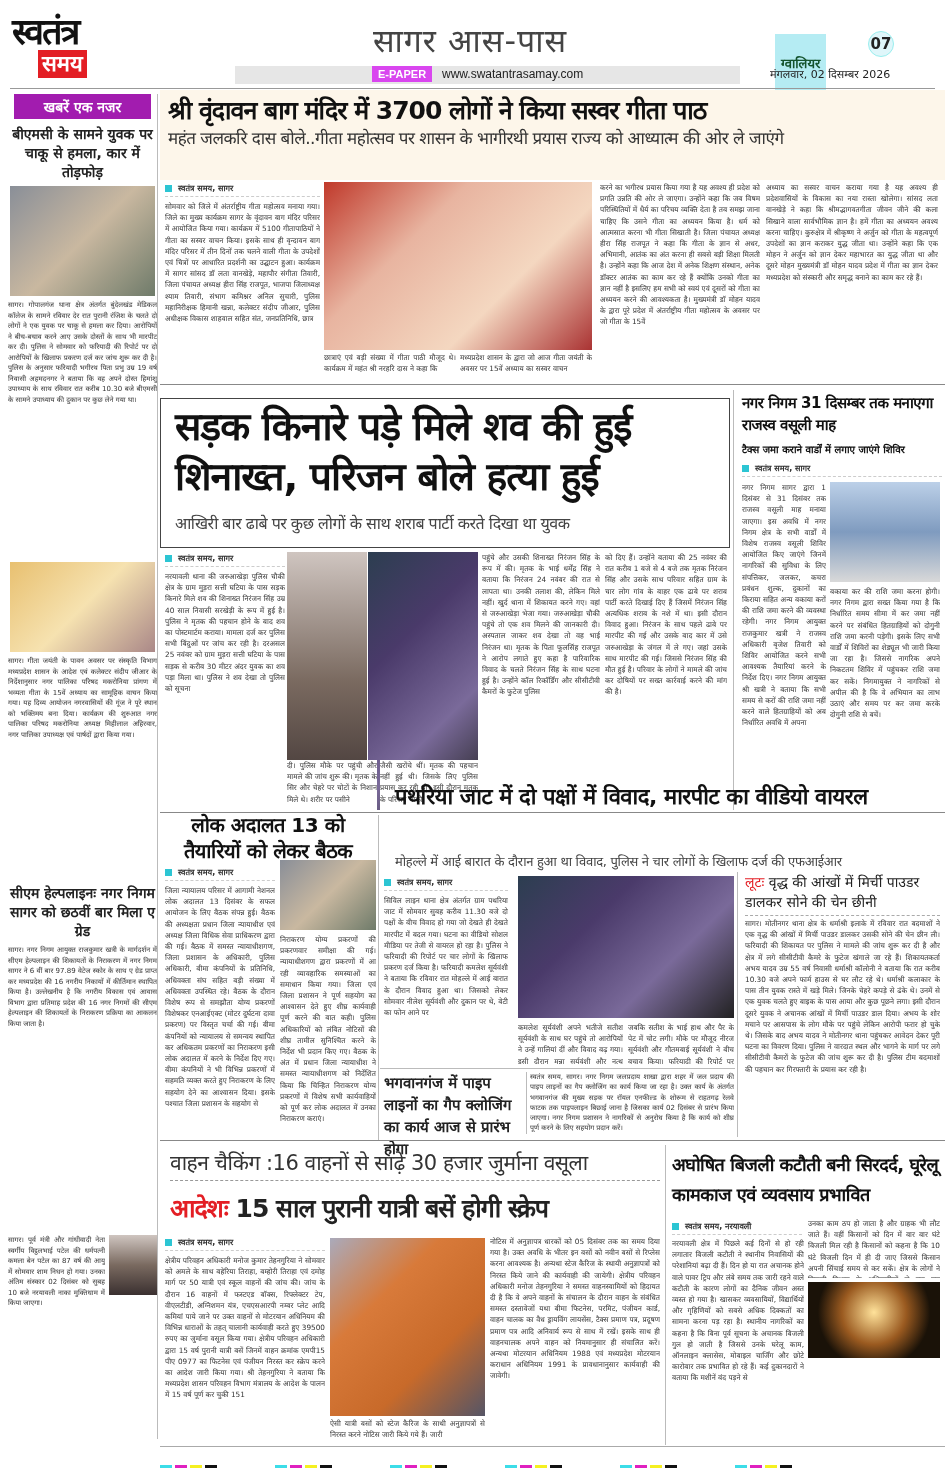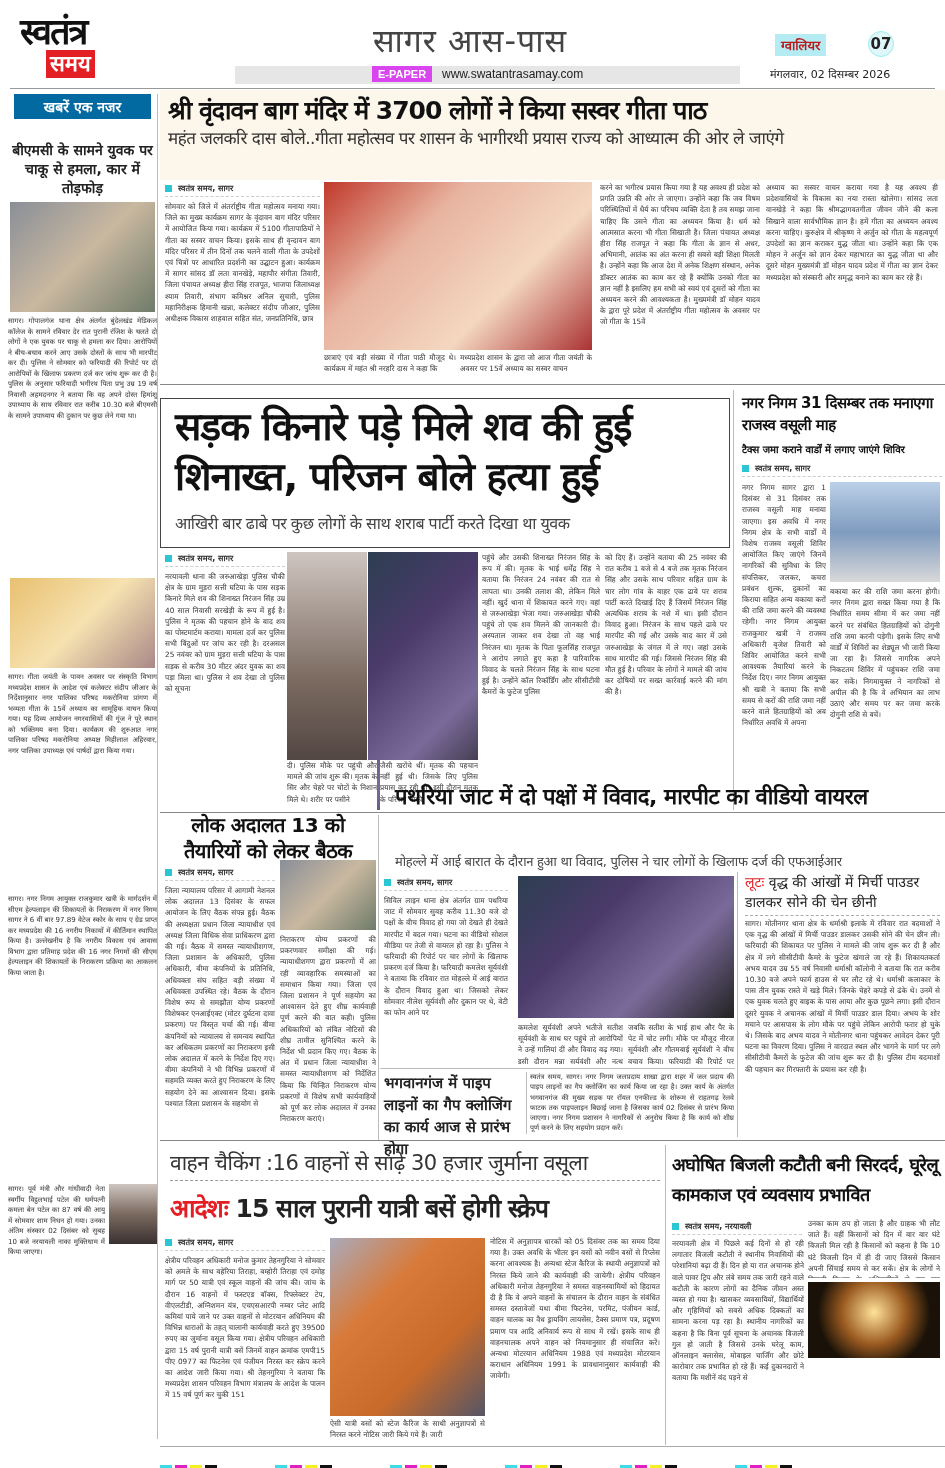--- a/index.html
+++ b/index.html
@@ -1,31 +1,31 @@
 <!DOCTYPE html>
 <html><head>
 <meta charset="utf-8">
 <style>
 *{box-sizing:border-box;margin:0;padding:0}
 body{width:945px;height:1468px;background:#fff;font-family:"DejaVu Sans",sans-serif;color:#222;position:relative;overflow:hidden}
 .abs{position:absolute}
-.logo{left:20px;top:12px;width:86px;height:72px}
+.logo{left:12px;top:12px;width:86px;height:72px}
 .logo .l1{font:bold 36px "DejaVu Serif",serif;color:#111;line-height:38px;letter-spacing:-2px}
 .logo .l2{display:inline-block;margin-left:26px;background:#e31e24;color:#fff;font:bold 22px "DejaVu Sans",sans-serif;padding:0 4px;line-height:28px}
 .section-title{left:260px;top:18px;width:420px;text-align:center;font:32px "DejaVu Sans",sans-serif;color:#444;letter-spacing:1px}
 .epbar{left:235px;top:66px;width:505px;height:18px;background:#e6e6e6}
 .ep{left:372px;top:66px;background:#d946ef;color:#fff;font:bold 11px "Liberation Sans",sans-serif;padding:2px 6px}
 .url{left:442px;top:67px;font:12px "Liberation Sans",sans-serif;color:#222}
-.city{left:775px;top:34px;background:#b5ecf3;padding:2px 6px;font:bold 13px "DejaVu Sans",sans-serif;color:#b91c1c}
+.city{left:775px;top:34px;background:#b5ecf3;padding:20px 6px;font:bold 13px "DejaVu Sans",sans-serif;color:#14532d}
 .page{left:868px;top:31px;width:26px;height:26px;border-radius:50%;background:#dff6fa;border:1px solid #9ee;font:bold 15px "DejaVu Sans",sans-serif;text-align:center;line-height:24px}
 .date{left:770px;top:66px;font:11px "DejaVu Sans",sans-serif;color:#222}
 .topline{left:10px;top:88px;width:925px;height:1px;background:#999}
 .colL{left:8px;top:94px;width:150px;height:1345px;border-right:1px solid #bbb}
-.khabar{background:#0369a1;color:#fff;font:bold 14px "DejaVu Sans",sans-serif;text-align:center;padding:3px 0;margin:0 6px}
-.h-small{font:bold 14px "DejaVu Sans",sans-serif;text-align:center;line-height:19px;margin:22px 0 4px}
+.khabar{background:#a21caf;color:#fff;font:bold 14px "DejaVu Sans",sans-serif;text-align:center;padding:3px 0;margin:0 6px}
+.h-small{font:bold 14px "DejaVu Sans",sans-serif;text-align:center;line-height:19px;margin:6px 0 4px}
 .body-small{font:7px "DejaVu Sans",sans-serif;line-height:10.5px;color:#333;text-align:justify;overflow:hidden}
 .img{background:linear-gradient(135deg,#8a8f98,#c9b8a0,#6f7b6a);}
 .img.red{background:linear-gradient(135deg,#c0392b,#e8b4a0,#f4d7c0,#a33)}
 .img.dark{background:linear-gradient(135deg,#2c3e50,#4a3a6a,#7a6a9a,#222)}
 .img.bus{background:linear-gradient(135deg,#aab,#d87a3a,#c86a2a,#556)}
 .img.bldg{background:linear-gradient(180deg,#bcd0e8,#7f9bbf,#d9d9d9)}
 .img.warm{background:linear-gradient(135deg,#e8c070,#f6e2b0,#a88)}
 .img.bulb{background:radial-gradient(circle at 50% 40%,#ffe29a,#9a5a20 40%,#1a1208 70%)}
 .img.person{background:linear-gradient(180deg,#cfc5c0,#7a6a60,#3a3030)}
 .lead-band{left:160px;top:90px;width:785px;height:90px;background:#fdf6ea}
@@ -66,20 +66,21 @@
 <div class="abs date">मंगलवार, 02 दिसम्बर 2026</div>
 <div class="abs topline"></div>
 
 <div class="abs colL">
   <div class="khabar">खबरें एक नजर</div>
   <div class="h-small">बीएमसी के सामने युवक पर चाकू से हमला, कार में तोड़फोड़</div>
   <div class="img" style="height:110px;margin:0 2px"></div>
   <div class="body-small" style="height:262px;margin-top:4px">सागर। गोपालगंज थाना क्षेत्र अंतर्गत बुंदेलखंड मेडिकल कॉलेज के सामने रविवार देर रात पुरानी रंजिश के चलते दो लोगों ने एक युवक पर चाकू से हमला कर दिया। आरोपियों ने बीच-बचाव करने आए उसके दोस्तों के साथ भी मारपीट कर दी। पुलिस ने सोमवार को फरियादी की रिपोर्ट पर दो आरोपियों के खिलाफ प्रकरण दर्ज कर जांच शुरू कर दी है। पुलिस के अनुसार फरियादी भगीरथ पिता प्रभु उम्र 19 वर्ष निवासी अहमदनगर ने बताया कि वह अपने दोस्त हिमांशु उपाध्याय के साथ रविवार रात करीब 10.30 बजे बीएमसी के सामने उपाध्याय की दुकान पर कुछ लेने गया था।</div>
   <div class="img warm" style="height:90px;margin:0 2px"></div>
   <div class="body-small" style="height:222px;margin-top:4px">सागर। गीता जयंती के पावन अवसर पर संस्कृति विभाग मध्यप्रदेश शासन के आदेश एवं कलेक्टर संदीप जीआर के निर्देशानुसार नगर पालिका परिषद मकरोनिया प्रांगण में भव्यता गीता के 15वें अध्याय का सामूहिक वाचन किया गया। यह दिव्य आयोजन नगरवासियों की गूंज ने पूरे स्थान को भक्तिमय बना दिया। कार्यक्रम की शुरुआत नगर पालिका परिषद मकरोनिया अध्यक्ष मिहीलाल अहिरवार, नगर पालिका उपाध्यक्ष एवं पार्षदों द्वारा किया गया।</div>
+  <div class="h-small">सीएम हेल्पलाइनः नगर निगम सागर को छठवीं बार मिला ए ग्रेड</div>
   <div class="body-small" style="height:290px">सागर। नगर निगम आयुक्त राजकुमार खत्री के मार्गदर्शन में सीएम हेल्पलाइन की शिकायतों के निराकरण में नगर निगम सागर ने 6 वीं बार 97.89 वेटेज स्कोर के साथ ए ग्रेड प्राप्त कर मध्यप्रदेश की 16 नगरीय निकायों में कीर्तिमान स्थापित किया है। उल्लेखनीय है कि नगरीय विकास एवं आवास विभाग द्वारा प्रतिमाह प्रदेश की 16 नगर निगमों की सीएम हेल्पलाइन की शिकायतों के निराकरण प्रक्रिया का आकलन किया जाता है।</div>
   <div style="display:flex;gap:4px">
     <div class="body-small" style="flex:1;height:100px">सागर। पूर्व मंत्री और गांधीवादी नेता स्वर्गीय विट्ठलभाई पटेल की धर्मपत्नी कमला बेन पटेल का 87 वर्ष की आयु में सोमवार शाम निधन हो गया। उनका अंतिम संस्कार 02 दिसंबर को सुबह 10 बजे नरयावली नाका मुक्तिधाम में किया जाएगा।</div>
     <div class="img person" style="width:48px;height:60px"></div>
   </div>
 </div>
 
 <div class="abs lead-band"></div>
 <div class="abs lead-h">श्री वृंदावन बाग मंदिर में 3700 लोगों ने किया सस्वर गीता पाठ</div>
 <div class="abs lead-sub">महंत जलकरि दास बोले..गीता महोत्सव पर शासन के भागीरथी प्रयास राज्य को आध्यात्म की ओर ले  जाएंगे</div>

